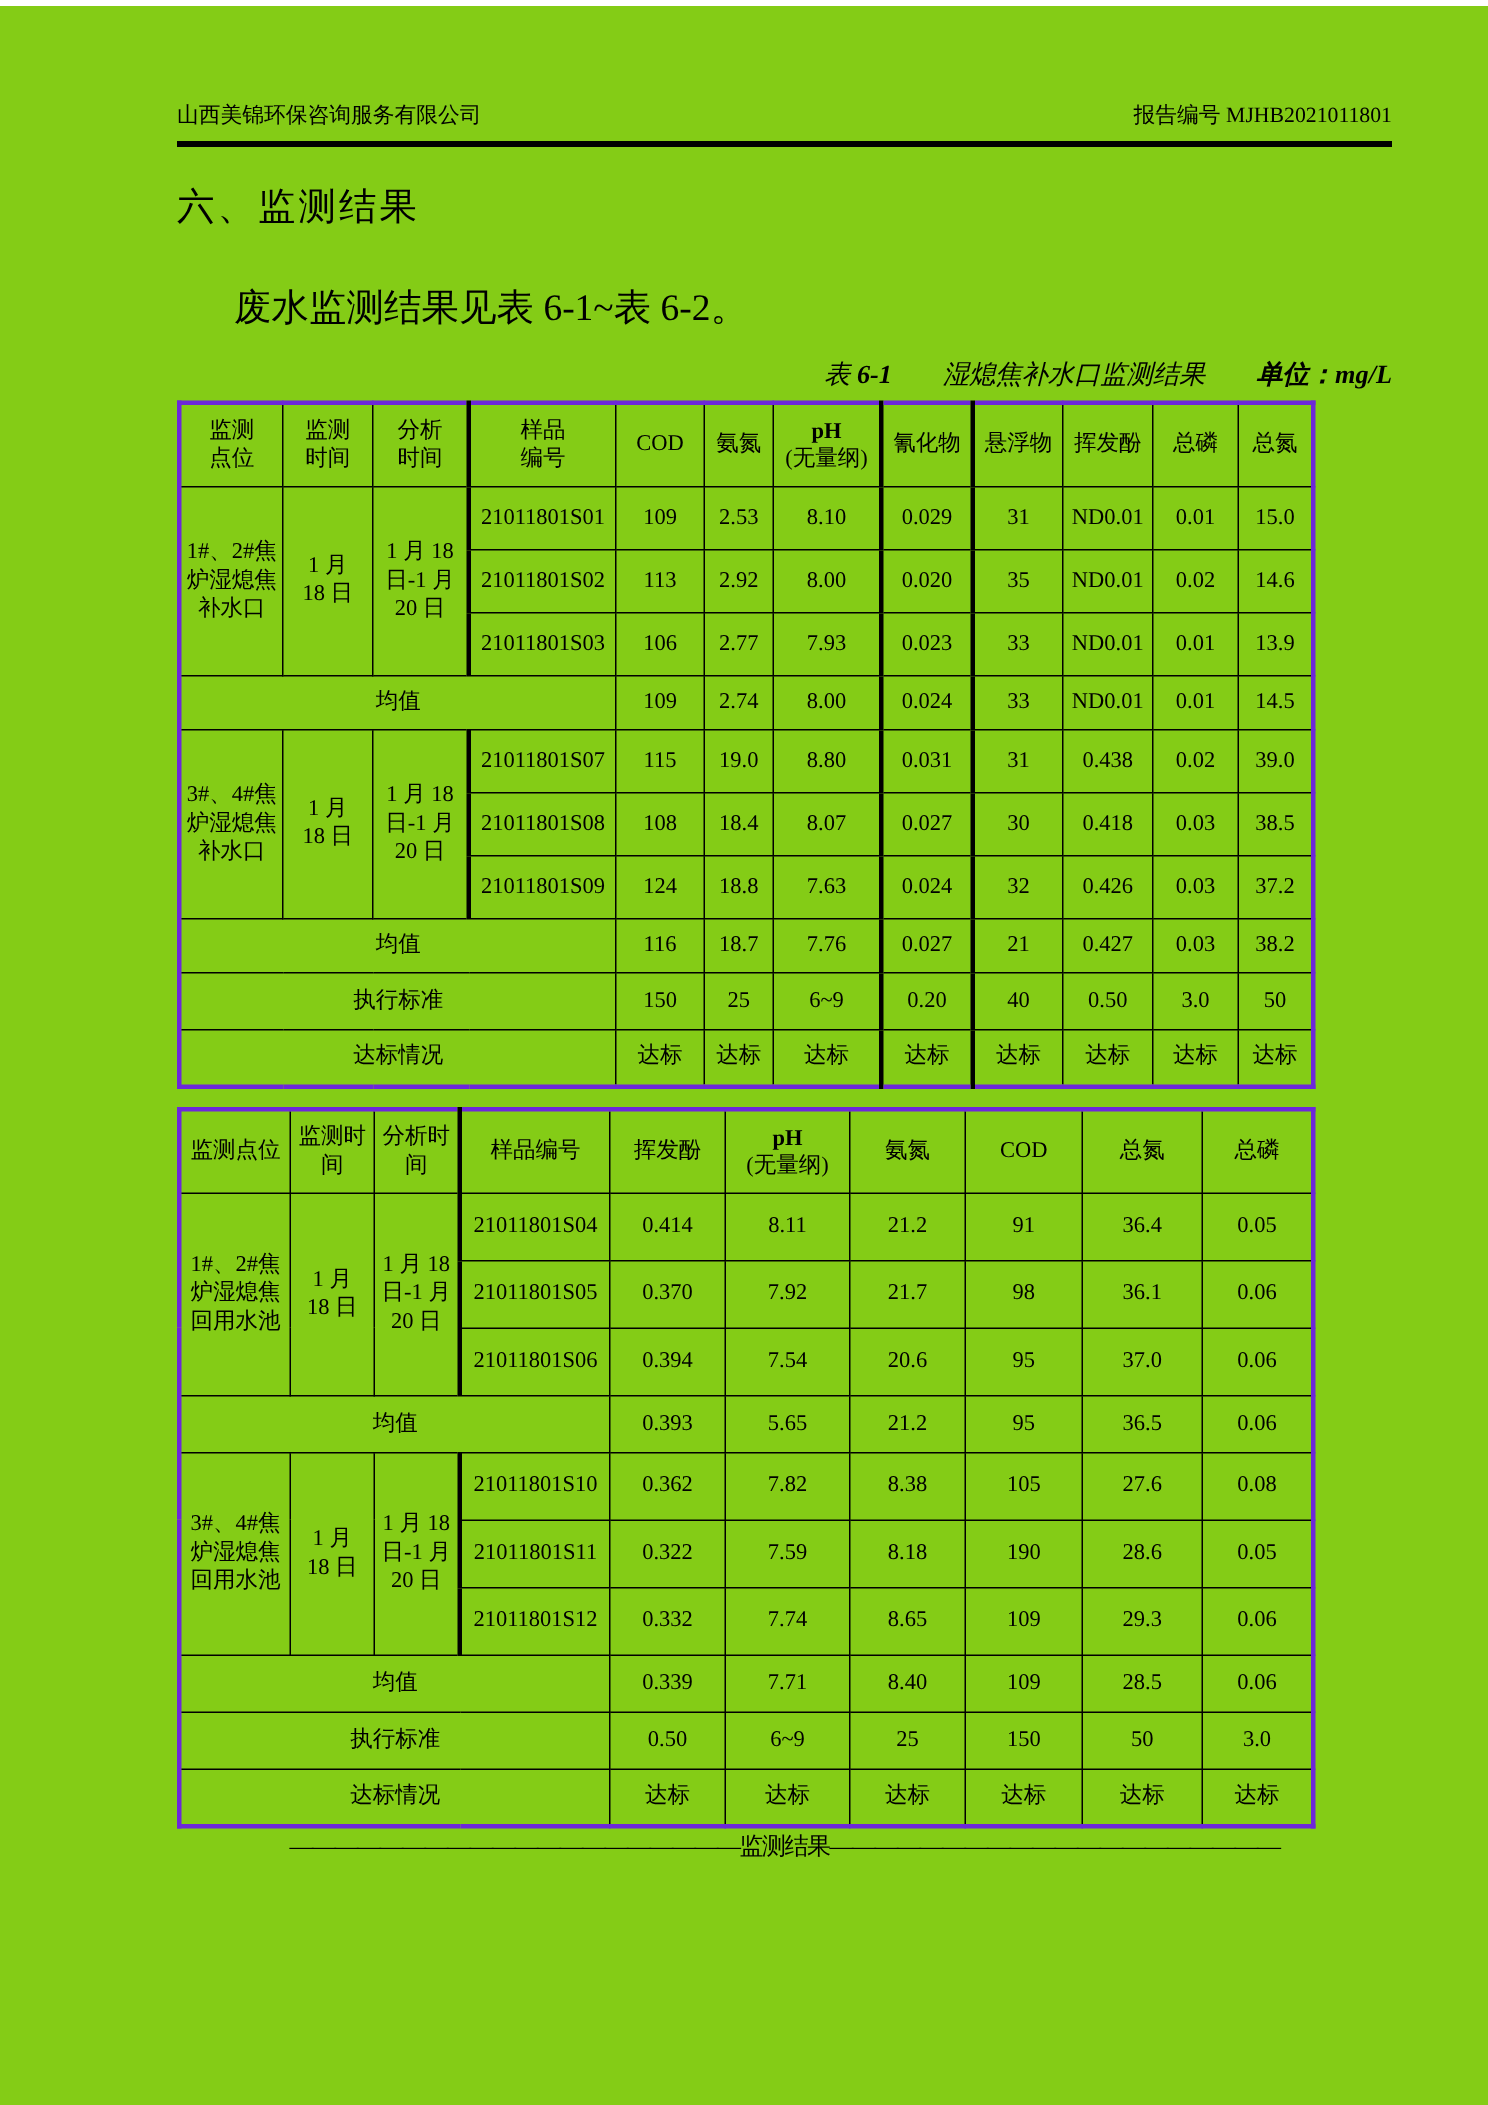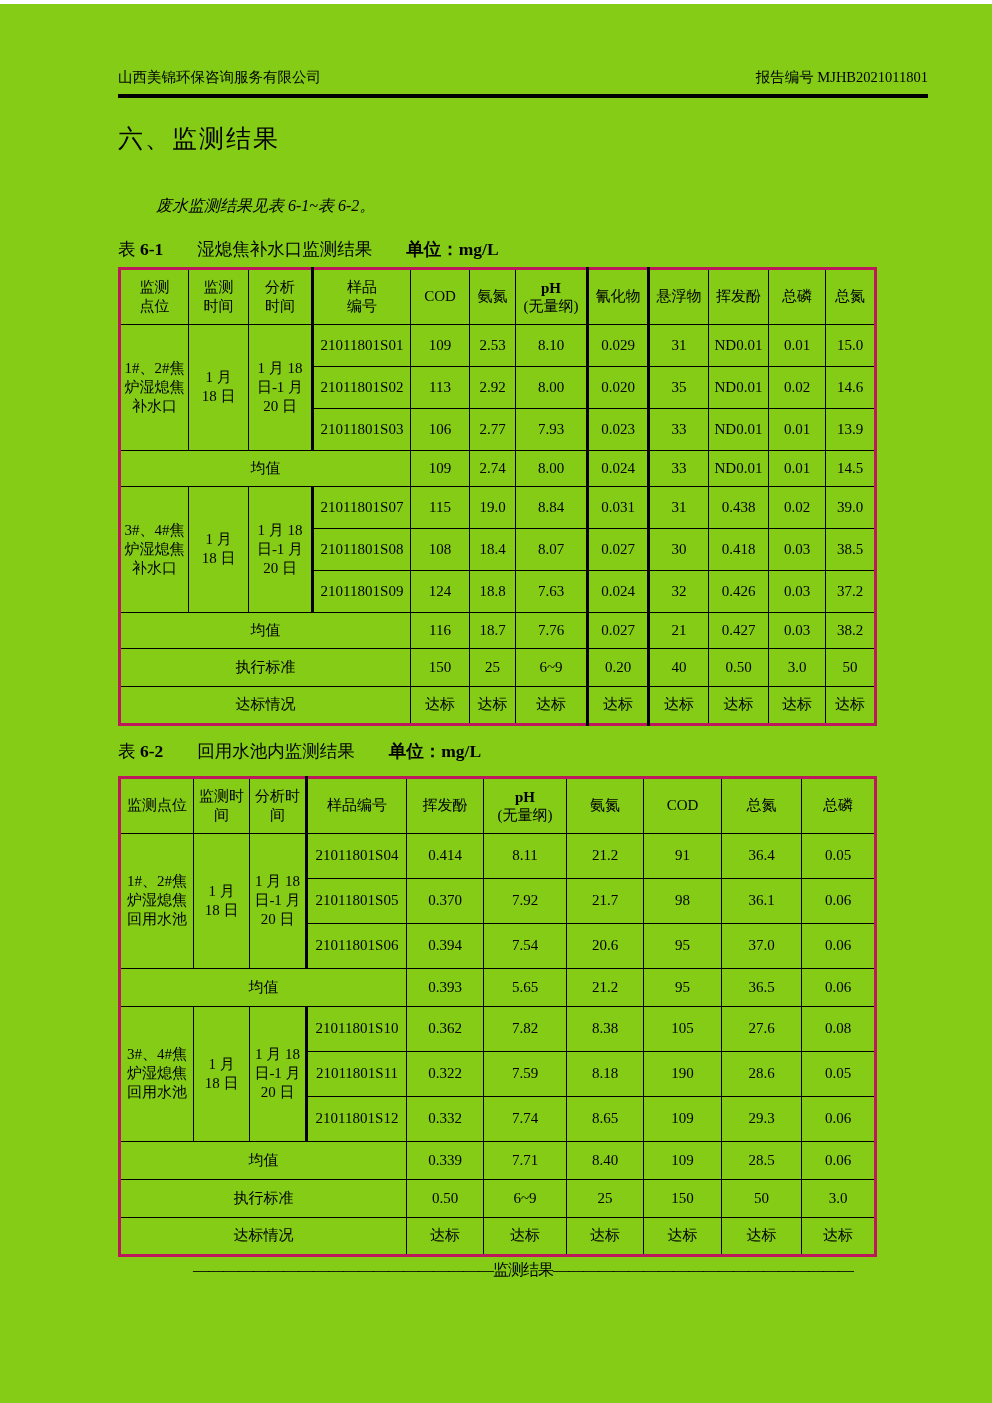--- a/index.html
+++ b/index.html
@@ -8,29 +8,29 @@
     position:relative; width:992px; height:1403px; margin:4px auto;
     background:#84cc16; color:#000;
     font-family:"Liberation Serif","DejaVu Serif",serif;
     padding:64px 64px 0 118px; overflow:hidden;
   }
   .hdr { display:flex; justify-content:space-between; align-items:flex-end;
          font-size:14.5px; line-height:19px; }
   .hdr-rule { height:3.5px; background:#000; margin-top:7px; }
   .sec-title { margin-top:24px; font-size:25px; font-weight:normal;
                letter-spacing:2px; line-height:34px; }
-  .intro { margin-top:36px; font-size:16px; line-height:28px; text-indent:38px;font-style:italic; }
-  .caption { text-align:left; font-size:17.5px; line-height:26px; }
+  .intro { margin-top:36px; font-size:25px; line-height:28px; text-indent:38px; }
+  .caption { text-align:right; font-size:17.5px; line-height:26px;font-style:italic; }
   .cap1 { margin-top:16px; }
   .cap2 { margin-top:12px; }
   .caption .gap { display:inline-block; width:34px; }
   .cap-num { font-weight:bold; }
   .cap-unit { font-weight:bold; }
   table.rpt { border-collapse:collapse; table-layout:fixed; width:756px;
-              font-size:15px; line-height:19px; border:3px solid #be185d; }
+              font-size:15px; line-height:19px; border:3px solid #6d28d9; }
   .t1 { margin-top:5px; }
   .t2 { margin-top:12px; }
   table.rpt th, table.rpt td {
     border:1px solid #000; text-align:center; vertical-align:middle;
     padding:1px 2px; white-space:pre-line; font-weight:normal; overflow:hidden;
   }
   .t2 th, .t2 td { border-top-width:2px; border-bottom-width:2px; }
   .bl { border-left:3px solid #000 !important; }
   .br { border-right:3px solid #000 !important; }
   .t1 .hrow { height:56px; } .t1 .drow { height:42px; }
@@ -150,21 +150,21 @@
     <tr class="drow">
       <td rowspan="3">3#、4#焦炉湿熄焦补水口</td>
       <td rowspan="3">1 月
 18 日</td>
       <td rowspan="3">1 月 18
 日-1 月
 20 日</td>
       <td class="bl">21011801S07</td>
       <td>115</td>
       <td>19.0</td>
-      <td>8.84</td>
+      <td>8.80</td>
       <td class="bl br">0.031</td>
       <td>31</td>
       <td>0.438</td>
       <td>0.02</td>
       <td>39.0</td>
     </tr>
     <tr class="drow">
       <td class="bl">21011801S08</td>
       <td>108</td>
       <td>18.4</td>
@@ -215,23 +215,20 @@
       <td>达标</td>
       <td class="bl br">达标</td>
       <td>达标</td>
       <td>达标</td>
       <td>达标</td>
       <td>达标</td>
     </tr>
   </tbody>
     </table>
 
-  <div class="caption cap2">
-    <span><span>表</span> <span class="cap-num">6-2</span></span><span class="gap"></span><span>回用水池内监测结果</span><span class="gap"></span><span class="cap-unit">单位：mg/L</span>
-  </div>
 
   <table class="rpt t2">
     <colgroup>
       <col style="width:74px">
         <col style="width:56px">
         <col style="width:57px">
         <col style="width:100px">
       <col style="width:77px">
         <col style="width:83px">
         <col style="width:77px">

